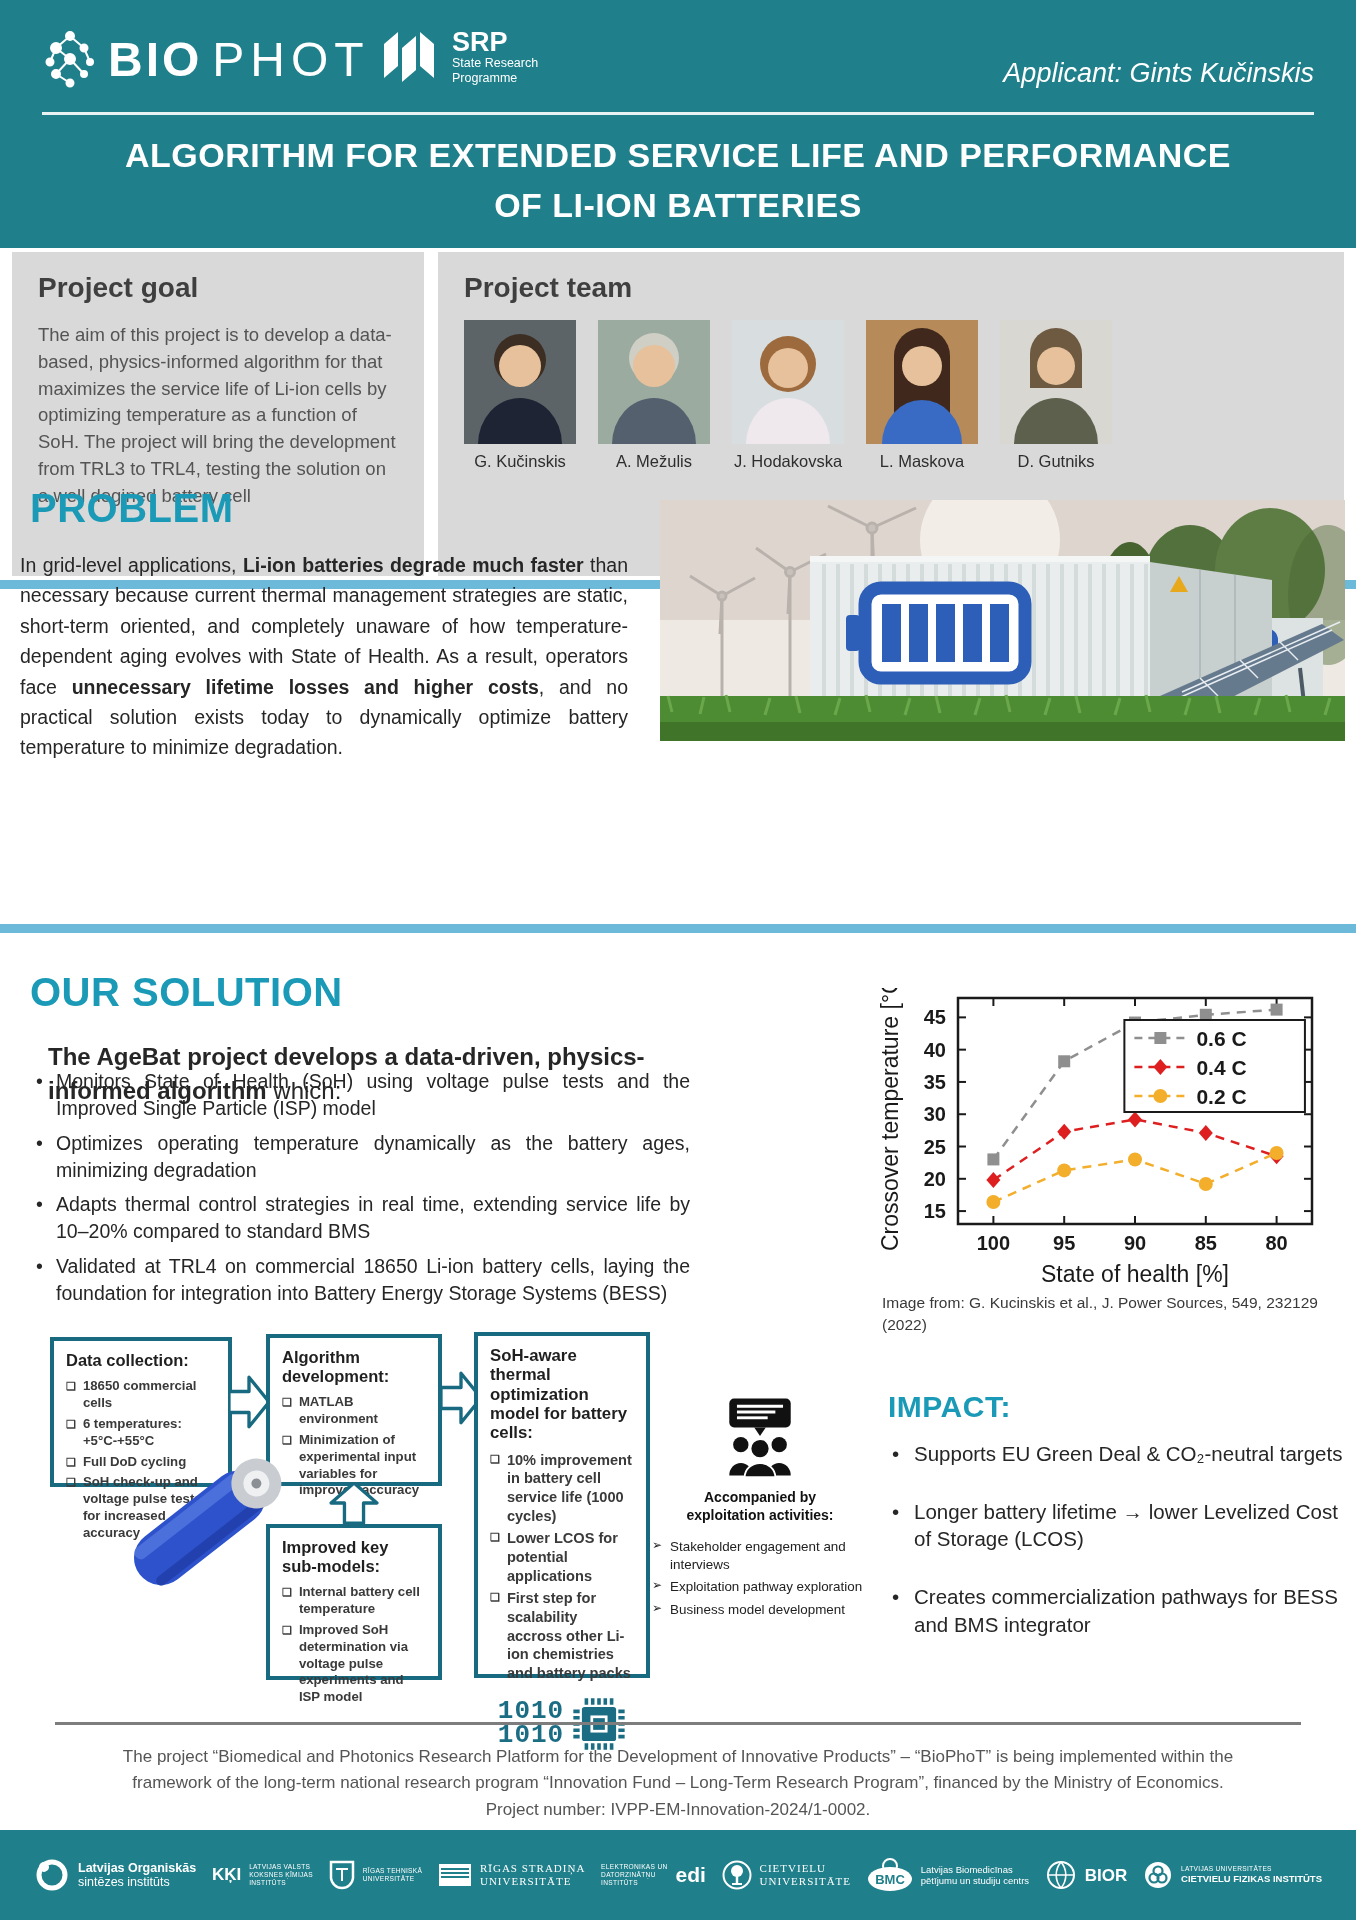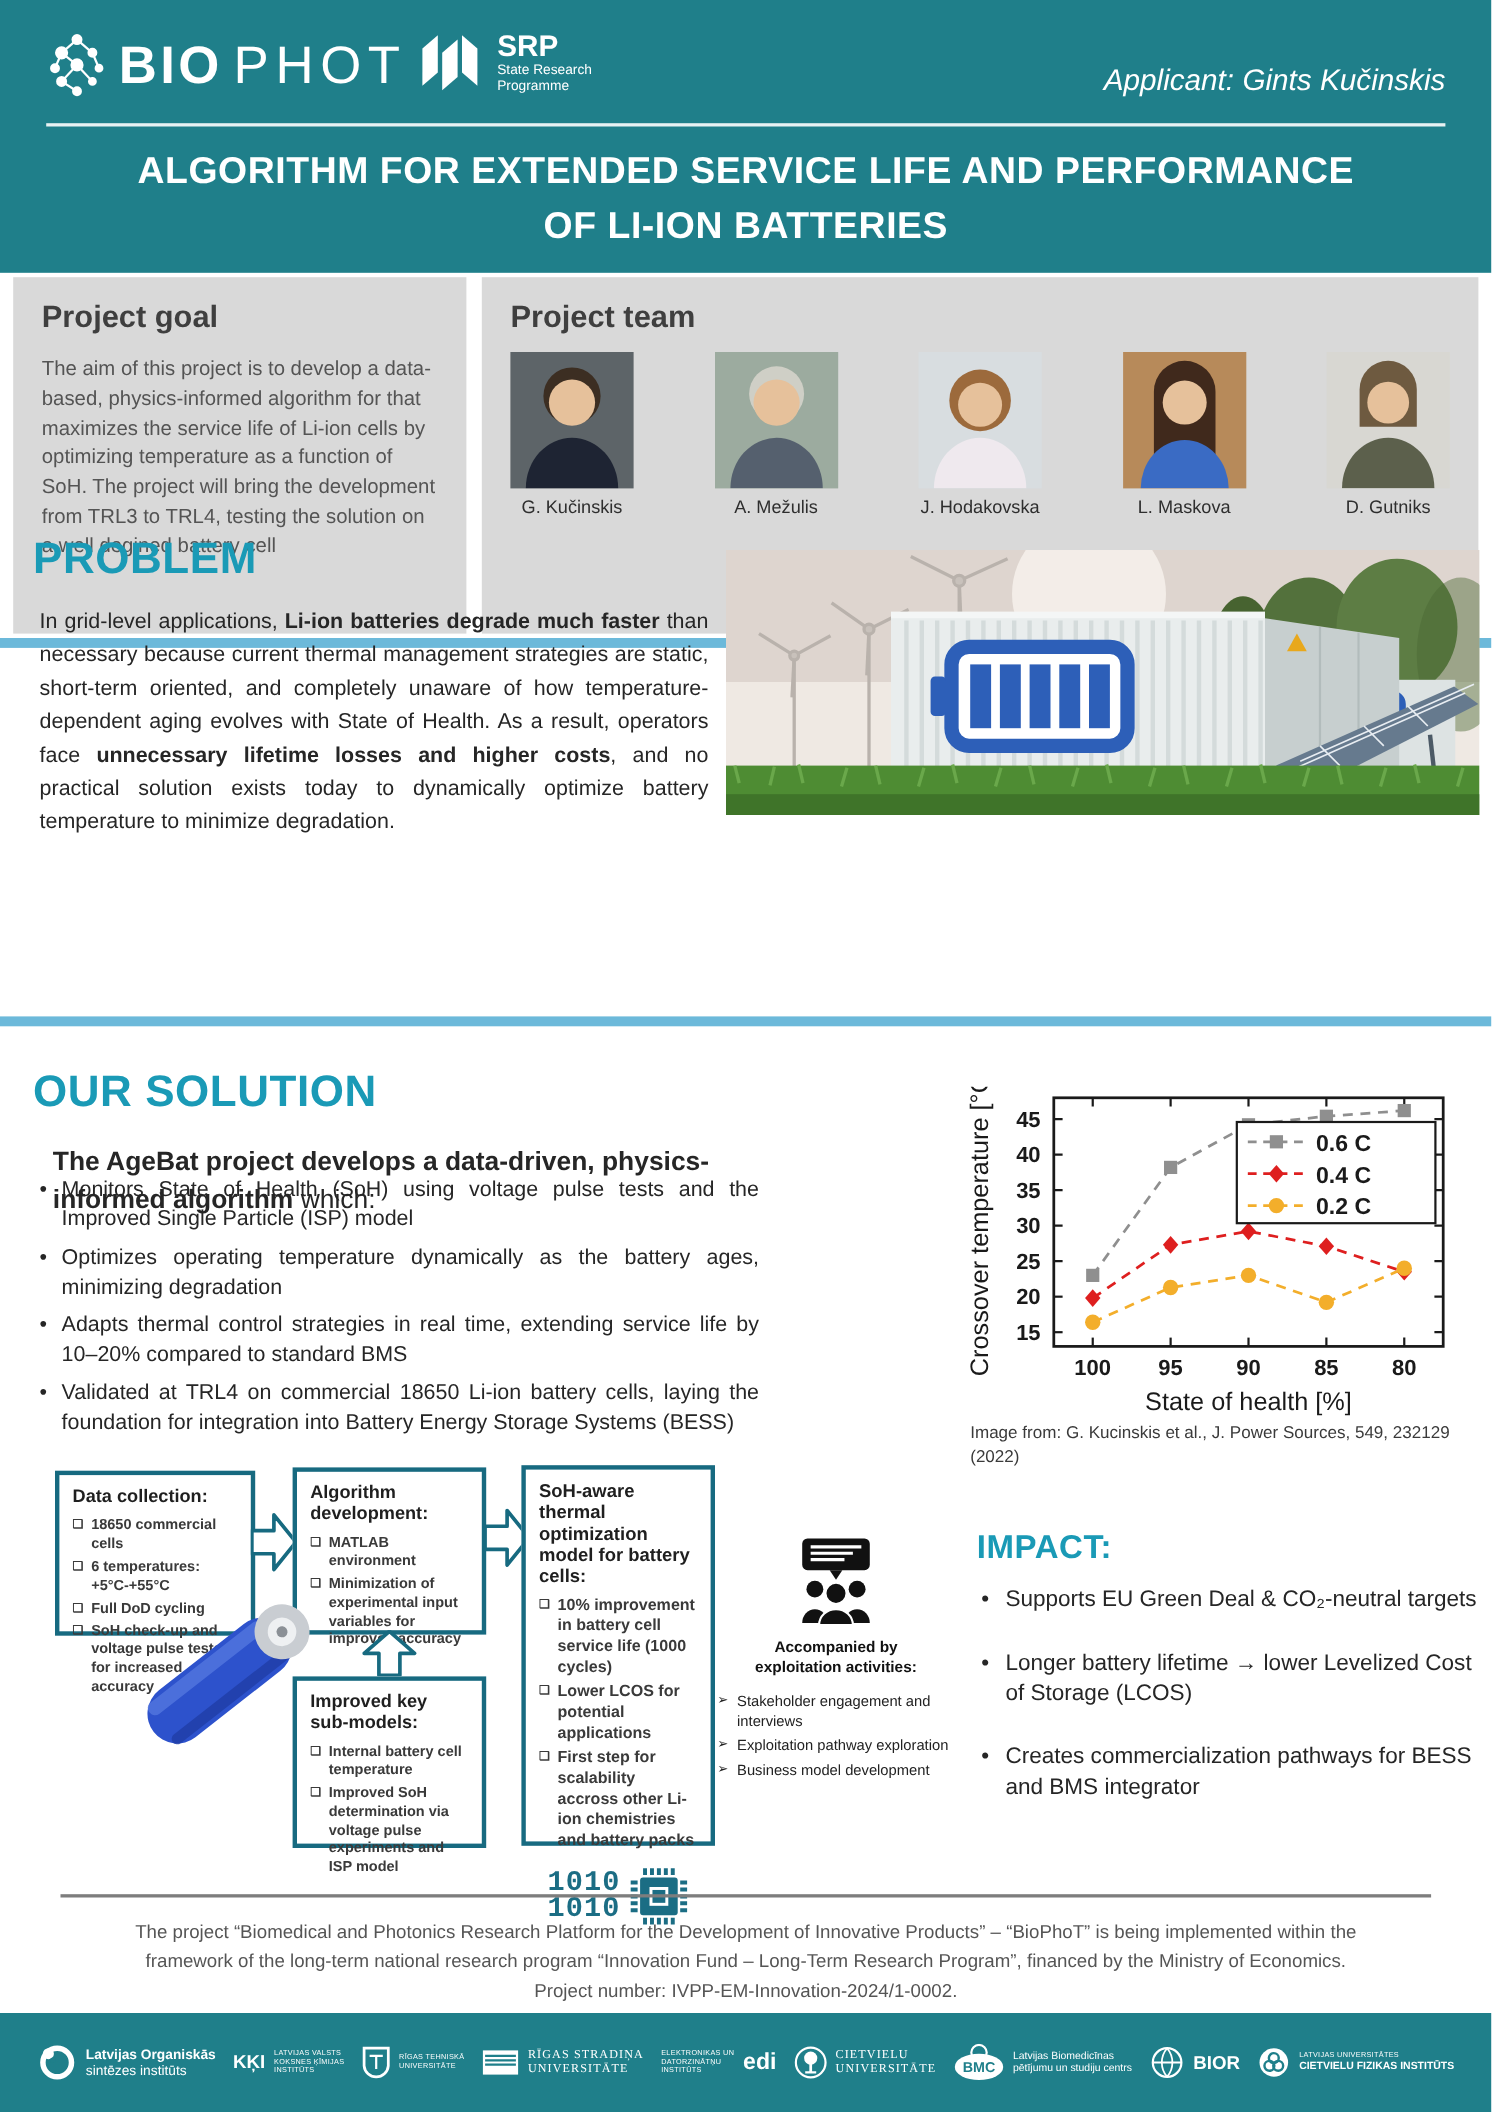--- a/index.html
+++ b/index.html
@@ -16,39 +16,39 @@
   .applicant{position:absolute;right:42px;top:58px;color:#fff;font-size:27px;font-style:italic;}
   .header-rule{position:absolute;left:42px;right:42px;top:112px;height:3px;background:#e8f2f3;}
   .main-title{position:absolute;left:0;width:1356px;text-align:center;color:#fff;font-weight:bold;font-size:34px;letter-spacing:0.5px;}
   .t1{top:136px;} .t2{top:186px;}
   
   .graybox{position:absolute;top:252px;height:324px;background:#d9d9d9;box-sizing:border-box;padding:20px 26px;}
   .goal-box{left:12px;width:412px;}
   .team-box{left:438px;width:906px;}
   .graybox h2{margin:0;font-size:28px;color:#3f3f3f;}
   .goal-box p{margin:18px 0 0 0;font-size:18.5px;line-height:1.45;color:#545454;}
-  .members{display:flex;gap:40px;margin-top:16px;justify-content:space-between;}
+  .members{display:flex;gap:22px;margin-top:16px;}
   .member{width:112px;text-align:center;}
   .member .photo{width:112px;height:124px;overflow:hidden;display:block;}
   .member figcaption{font-size:16.5px;color:#2e2e2e;margin-top:8px;}
   
   .member:nth-child(1) .photo{background:#5d6468;} .member:nth-child(1) .body{fill:#1e2433;} .member:nth-child(1) .hair{fill:#3c2e22;}
   .member:nth-child(2) .photo{background:#9cab9f;} .member:nth-child(2) .body{fill:#55606e;} .member:nth-child(2) .hair{fill:#cfcfc6;}
   .member:nth-child(3) .photo{background:#d8dde0;} .member:nth-child(3) .body{fill:#efe9ee;} .member:nth-child(3) .hair{fill:#9c6a3c;}
   .member:nth-child(4) .photo{background:#b78a5a;} .member:nth-child(4) .body{fill:#3a6bc4;} .member:nth-child(4) .hair{fill:#40291c;}
   .member:nth-child(5) .photo{background:#d8d7d2;} .member:nth-child(5) .body{fill:#5c604c;} .member:nth-child(5) .hair{fill:#6e5a40;}
   .avatar .skin{fill:#e6c19b;}
   
   .blue-divider{position:absolute;left:0;width:1356px;height:9px;background:#6cb9da;}
   .d1{top:580px;} .d2{top:924px;}
   
   .section-h{position:absolute;left:30px;font-size:40px;font-weight:bold;color:#1a9ab6;letter-spacing:0.5px;}
   
   .problem-h{top:486px;}
-  .problem-p{position:absolute;left:36px;top:550px;width:608px;font-size:19.5px;line-height:1.56;
+  .problem-p{position:absolute;left:20px;top:550px;width:608px;font-size:19.5px;line-height:1.56;
              text-align:justify;color:#262626;margin:0;}
   .scene{position:absolute;left:660px;top:500px;width:685px;height:241px;}
   
   .solution-h{top:970px;}
   .sol-intro{position:absolute;left:48px;top:1040px;width:660px;font-size:24px;margin:0;line-height:1.4;}
   .sol-list{position:absolute;left:34px;top:1068px;width:656px;margin:0;padding:0;list-style:none;}
   .sol-list li{font-size:19.5px;line-height:1.4;margin-bottom:7px;padding-left:22px;position:relative;text-align:justify;}
   .sol-list li::before{content:"•";position:absolute;left:2px;top:0;}
   .chart-wrap{position:absolute;left:878px;top:988px;}
   .chart-caption{position:absolute;left:882px;top:1292px;width:452px;font-size:15.5px;line-height:1.45;color:#3a3a3a;}

